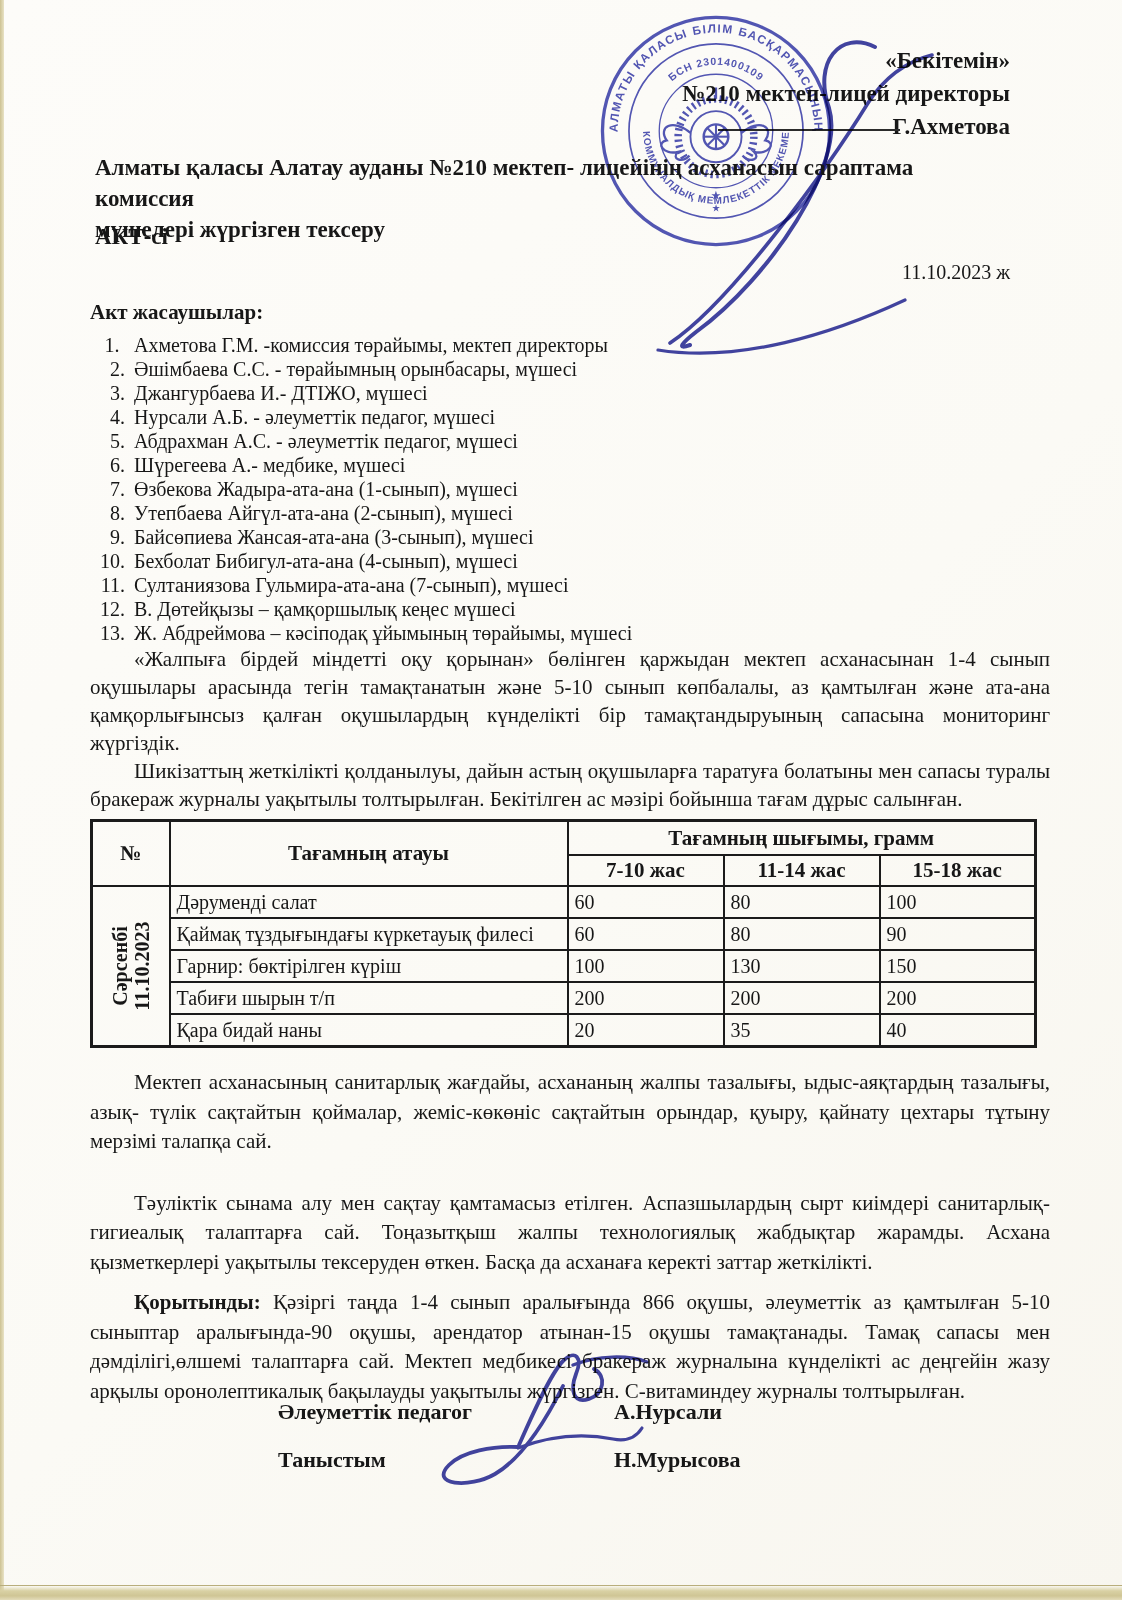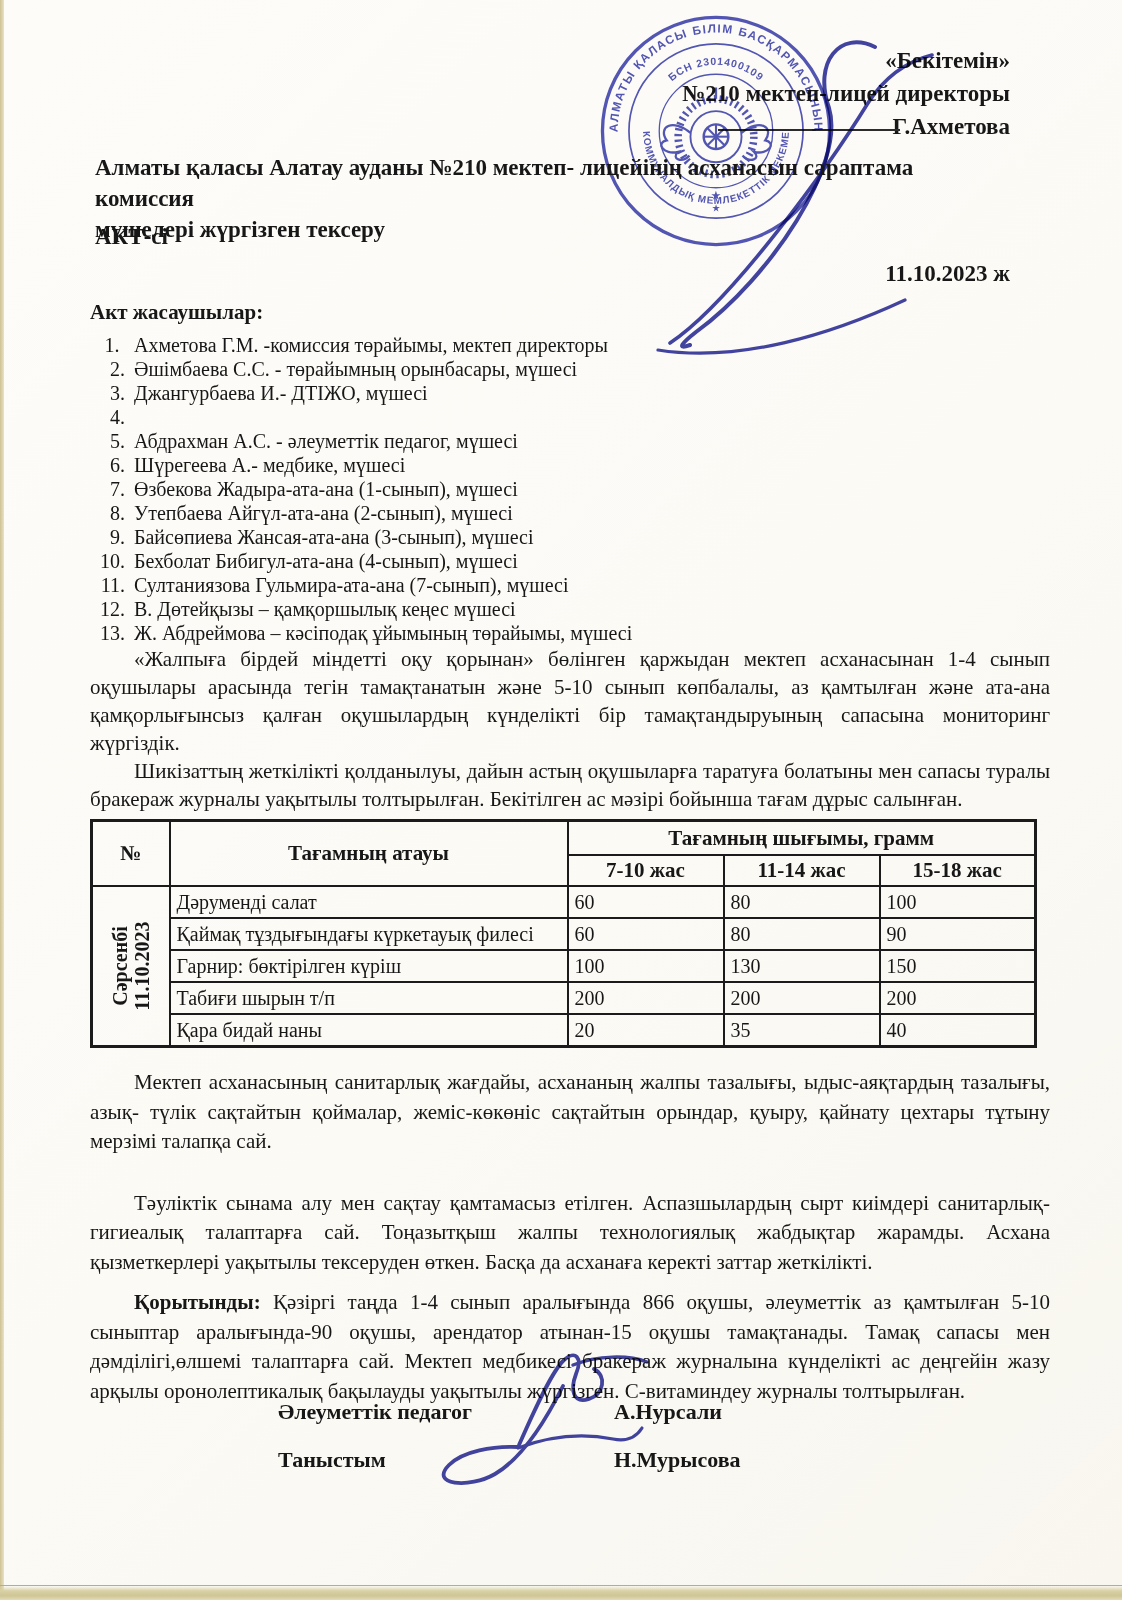--- a/index.html
+++ b/index.html
@@ -20,21 +20,21 @@
     border-top:1px solid #b9ae7c;}
   
   .approval{position:absolute;top:44px;right:112px;text-align:right;
     font-weight:bold;font-size:23px;line-height:33px;white-space:nowrap;}
   .sig-underline{position:absolute;top:129px;left:718px;width:182px;height:0;
     border-bottom:2px solid #2b2b2b;}
   .doc-title{position:absolute;top:152px;left:95px;right:120px;text-align:left;
     font-weight:bold;font-size:23px;line-height:31px;}
   .act-label{position:absolute;top:224px;left:95px;right:120px;text-align:left;
     font-weight:bold;font-size:23px;}
-  .doc-date{position:absolute;top:261px;right:112px;font-weight:bold;font-size:23px;}
+  .doc-date{position:absolute;top:261px;right:112px;font-weight:normal;font-size:20px;}
   
   .stamp{position:absolute;left:585px;top:8px;width:262px;height:246px;
     mix-blend-mode:multiply;opacity:.88;pointer-events:none;}
   .ink-director{position:absolute;left:600px;top:32px;width:380px;height:330px;
     mix-blend-mode:multiply;opacity:.92;pointer-events:none;}
   .ink-bottom{position:absolute;left:423px;top:1348px;width:235px;height:150px;
     mix-blend-mode:multiply;opacity:.92;pointer-events:none;}
   
   .content{position:absolute;left:90px;right:72px;top:300px;}
   .makers-heading{font-weight:bold;font-size:21px;line-height:25px;}
@@ -141,20 +141,21 @@
       <div class="maker">
           <span class="num">2.</span>
           <span>Әшімбаева С.С. - төрайымның орынбасары, мүшесі</span>
         </div>
       <div class="maker">
           <span class="num">3.</span>
           <span>Джангурбаева И.- ДТІЖО, мүшесі</span>
         </div>
       <div class="maker">
           <span class="num">4.</span>
+          <span>Нурсали А.Б. - әлеуметтік  педагог, мүшесі</span>
         </div>
       <div class="maker">
           <span class="num">5.</span>
           <span>Абдрахман А.С. -  әлеуметтік  педагог, мүшесі</span>
         </div>
       <div class="maker">
           <span class="num">6.</span>
           <span>Шүрегеева А.- медбике, мүшесі</span>
         </div>
       <div class="maker">

